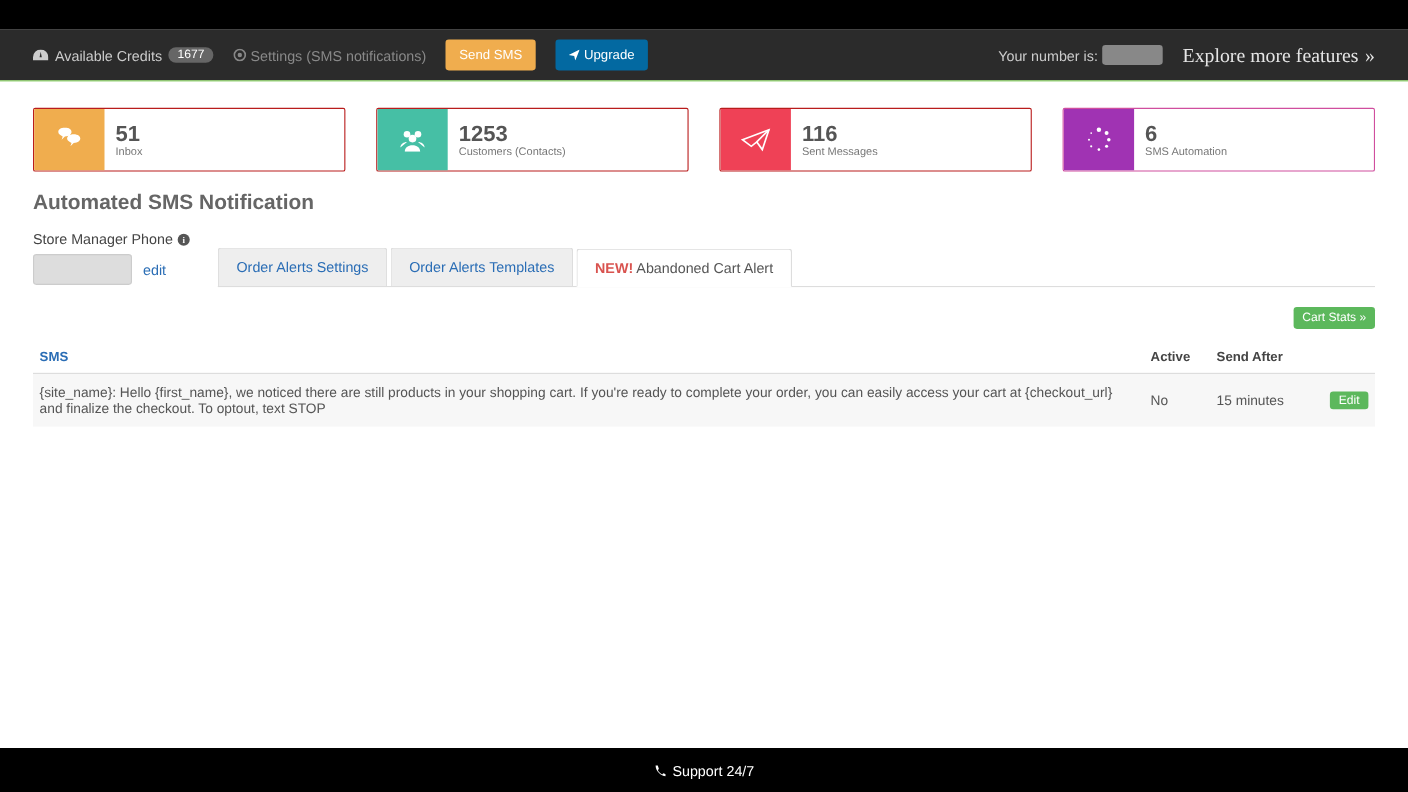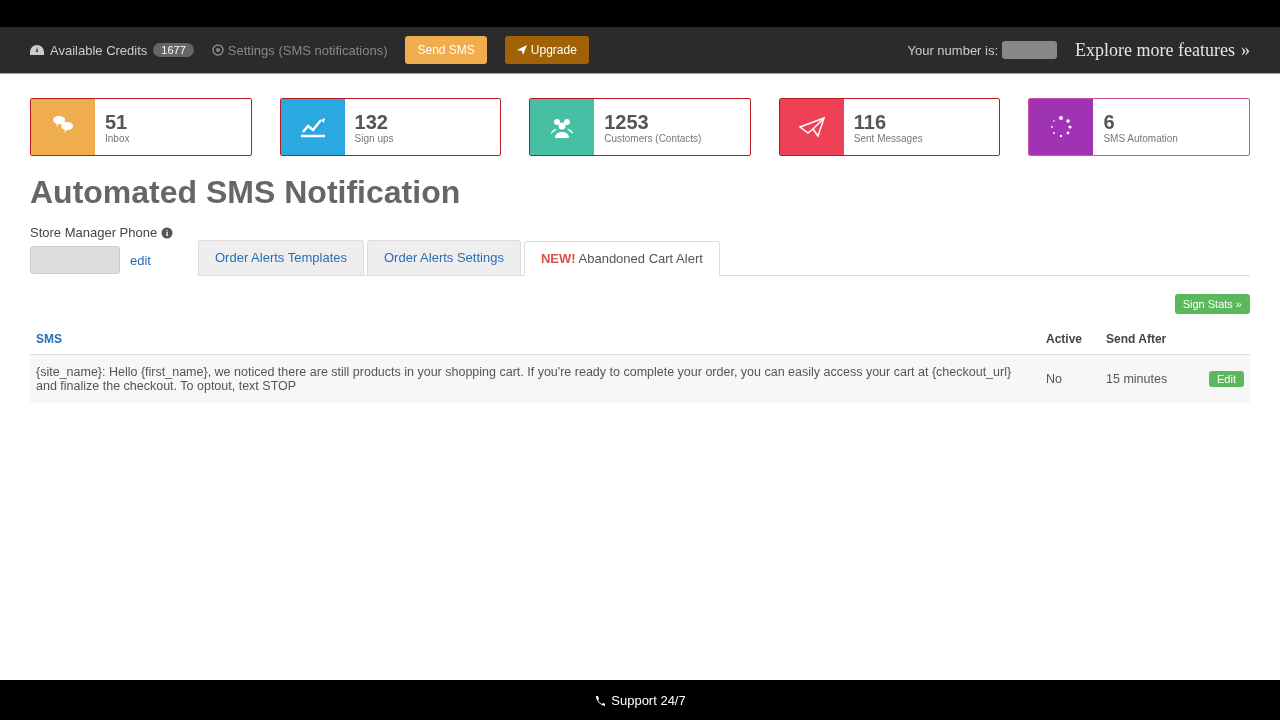--- a/index.html
+++ b/index.html
@@ -6,41 +6,41 @@
 body{font-family:"Segoe UI",Arial,sans-serif;font-size:13px;color:#555;background:#fff;}
 .topbar-black{background:#000;height:27px;}
 .topbar{background:#2b2b2b;height:46px;display:flex;align-items:center;padding:0 30px;justify-content:space-between;}
 .topbar-left{display:flex;align-items:center;gap:18px;}
 .topbar-right{display:flex;align-items:center;gap:18px;}
 .credits{color:#ccc;font-size:13px;display:flex;align-items:center;gap:6px;}
 .credits-badge{background:#666;color:#fff;border-radius:10px;padding:1px 8px;font-size:11px;}
 .settings-link{color:#888;font-size:13px;display:flex;align-items:center;gap:4px;}
 .btn{border:none;border-radius:3px;padding:7px 12px;font-size:12px;color:#fff;cursor:pointer;display:inline-flex;align-items:center;gap:4px;}
 .btn-orange{background:#f0ad4e;}
-.btn-green{background:#a16207;}
+.btn-green{background:#0369a1;}
 .btn-green-sm{background:#5cb85c;color:#fff;border-radius:3px;padding:4px 8px;font-size:11px;border:none;cursor:pointer;}
 .btn-edit-sm{background:#5cb85c;color:#fff;border-radius:3px;padding:2px 8px;font-size:11px;border:none;cursor:pointer;}
 .your-number{color:#ccc;font-size:13px;display:flex;align-items:center;gap:4px;}
 .phone-box{background:#888;border-radius:3px;width:55px;height:18px;display:inline-block;}
 .explore{color:#e5e5e5;font-family:cursive;font-size:18px;display:flex;align-items:center;gap:6px;}
 .green-line{border-top:1px solid #7dc855;}
 .container{padding:0 30px;}
 .stat-row{display:flex;gap:28px;margin-top:24px;}
 .stat-card{flex:1;display:flex;align-items:center;height:58px;border:1px solid #b91c1c;border-radius:2px;overflow:hidden;}
 .stat-card.active{border:1px solid #d04e9e;}
 .stat-icon{width:64px;height:100%;display:flex;align-items:center;justify-content:center;color:#fff;}
 .stat-text{padding-left:10px;}
 .stat-num{font-size:20px;font-weight:700;color:#555;line-height:1.1;}
 .stat-label{font-size:10px;color:#777;}
 .ic-orange{background:#f0ad4e;}
 .ic-blue{background:#29a9e0;}
 .ic-teal{background:#46bfa5;}
 .ic-red{background:#ef4156;}
 .ic-purple{background:#a033b3;}
-h1.page-title{font-size:32px;font-weight:700;color:#666;margin-top:18px;}
+h1.page-title{font-size:19px;font-weight:700;color:#666;margin-top:18px;}
 .phone-section{margin-top:14px;display:flex;align-items:flex-end;gap:20px;}
 .phone-left{display:flex;flex-direction:column;gap:6px;}
 .phone-label{font-size:13px;color:#444;display:flex;align-items:center;gap:4px;}
 .phone-input-row{display:flex;align-items:center;gap:10px;}
 .phone-input{background:#ddd;border:1px solid #ccc;border-radius:3px;width:90px;height:28px;}
 .edit-link{color:#2a6db5;font-size:13px;cursor:pointer;}
 .tabs{display:flex;margin-top:10px;border-bottom:1px solid #ddd;}
 .tab{padding:9px 16px;font-size:13px;cursor:pointer;color:#2a6db5;background:#eee;border:1px solid #ddd;border-bottom:none;margin-right:3px;border-radius:3px 3px 0 0;}
 .tab.active{background:#fff;color:#555;border-bottom:1px solid #fff;position:relative;top:1px;}
 .tab .new{color:#d9534f;font-weight:700;}
@@ -109,32 +109,20 @@
         <svg width="28" height="22" viewBox="0 0 28 22">
             <path d="M4 4c0-2 2-4 6-4s6 2 6 4-2 4-6 4l-3 3 1-3c-2-1-4-2-4-4zm8 6c0-2 2-4 6-4s6 2 6 4-2 4-6 4l-3 3 1-3c-2-1-4-2-4-4z" fill="#fff"></path>
           </svg>
       </div>
       <div class="stat-text">
         <div class="stat-num">51</div>
         <div class="stat-label">Inbox</div>
       </div>
     </div>
     <div class="stat-card">
-      <div class="stat-icon ic-blue">
-        <svg width="28" height="22" viewBox="0 0 28 22">
-            <path d="M2 20h24M4 16l5-6 5 4 8-10" stroke="#fff" stroke-width="2.5" fill="none"></path>
-            <path d="M22 4l4-2-1 5z" fill="#fff"></path>
-          </svg>
-      </div>
-      <div class="stat-text">
-        <div class="stat-num">132</div>
-        <div class="stat-label">Sign ups</div>
-      </div>
-    </div>
-    <div class="stat-card">
       <div class="stat-icon ic-teal">
         <svg width="28" height="22" viewBox="0 0 28 22">
             <circle cx="9" cy="6" r="3" fill="#fff"></circle>
             <circle cx="19" cy="6" r="3" fill="#fff"></circle>
             <circle cx="14" cy="10" r="3.5" fill="#fff"></circle>
             <path d="M3 18c0-3 3-5 6-5M25 18c0-3-3-5-6-5M7 22c0-4 3-6 7-6s7 2 7 6" fill="#fff"></path>
           </svg>
       </div>
       <div class="stat-text">
         <div class="stat-num">1253</div>
@@ -189,30 +177,30 @@
         </span>
       </div>
       <div class="phone-input-row">
         <div class="phone-input"></div>
         <span class="edit-link">edit</span>
       </div>
     </div>
   </div>
 
   <div class="tabs" style="margin-left:168px;margin-top:-34px;">
+    <div class="tab">Order Alerts Settings</div>
     <div class="tab">Order Alerts Templates</div>
-    <div class="tab">Order Alerts Settings</div>
     <div class="tab active">
       <span class="new">NEW!</span>
       <span>Abandoned Cart Alert</span>
     </div>
   </div>
 
   <div class="viewstats-row">
-    <button class="btn-green-sm">Sign Stats »</button>
+    <button class="btn-green-sm">Cart Stats »</button>
   </div>
 
   <table class="sms-table">
     <thead>
       <tr>
         <th>SMS</th>
         <th class="dark" style="width:60px;">Active</th>
         <th class="dark" style="width:100px;">Send After</th>
         <th style="width:50px;"></th>
       </tr>

